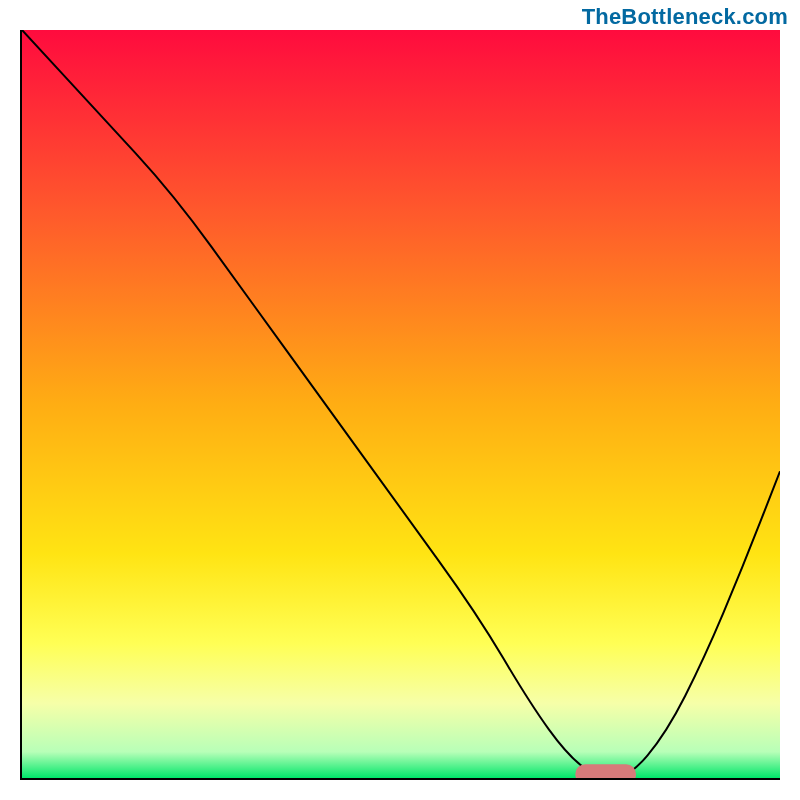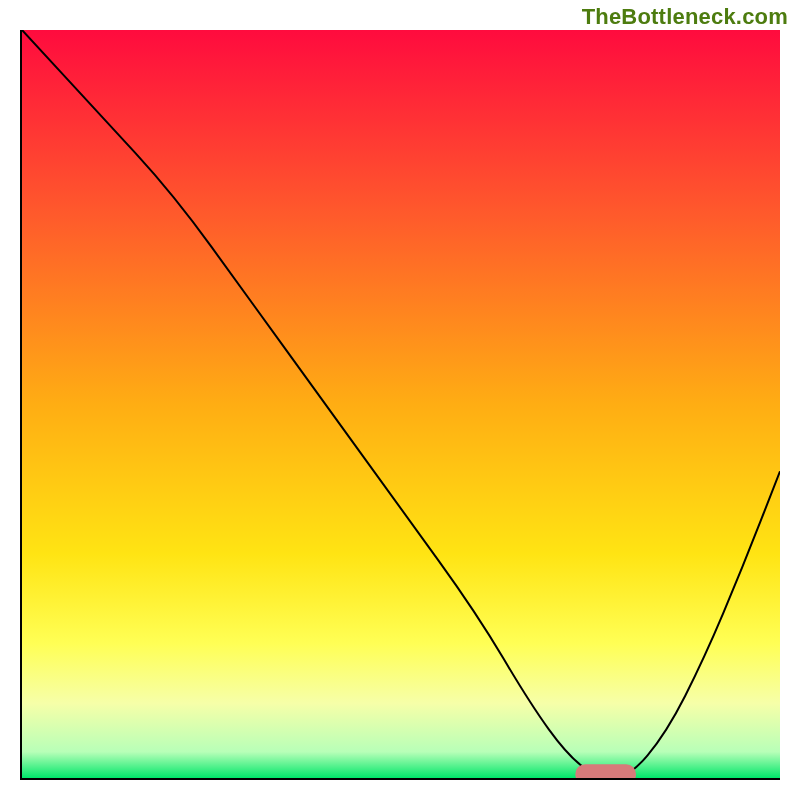--- a/index.html
+++ b/index.html
@@ -15,21 +15,21 @@
     position: relative;
     width: 800px;
     height: 800px;
   }
   .watermark {
     position: absolute;
     top: 4px;
     right: 12px;
     font-size: 22px;
     font-weight: 600;
-    color: #4d7c0f;
+    color: #0369a1;
     letter-spacing: 0.2px;
     user-select: none;
   }
   .plot-area {
     position: absolute;
     left: 20px;
     top: 30px;
     width: 760px;
     height: 750px;
     border-left: 2.5px solid #000;

